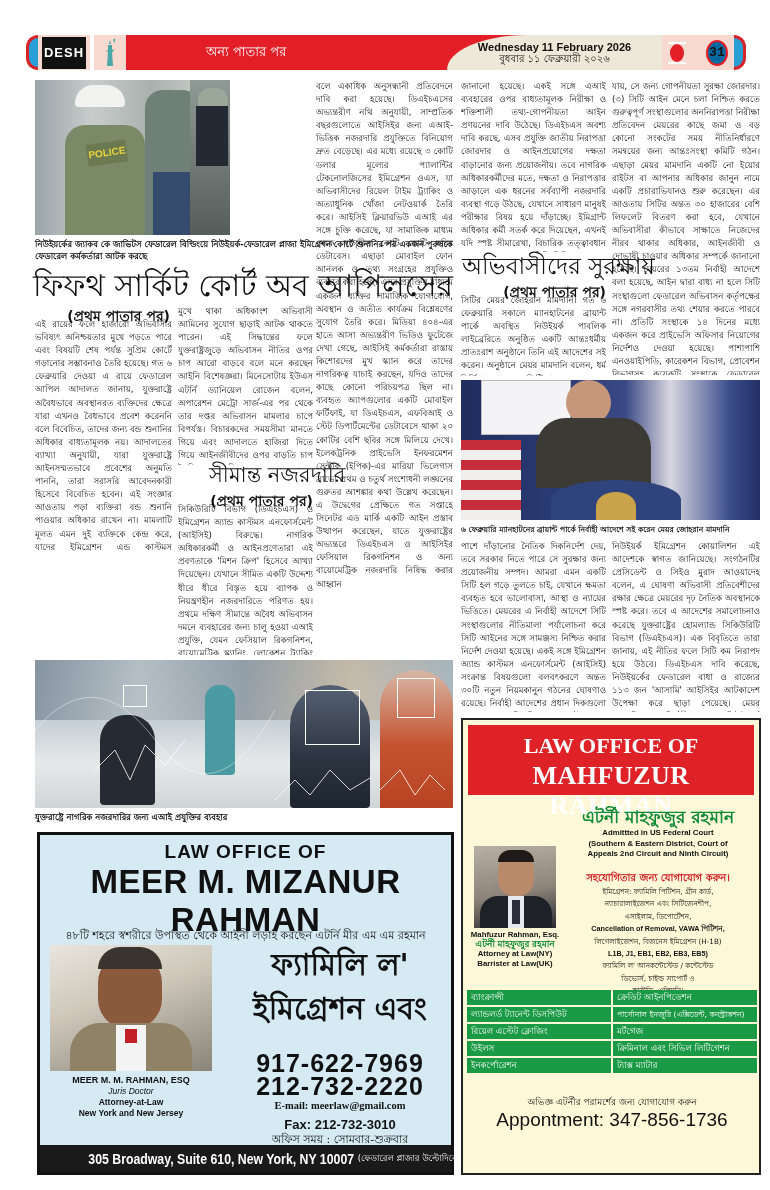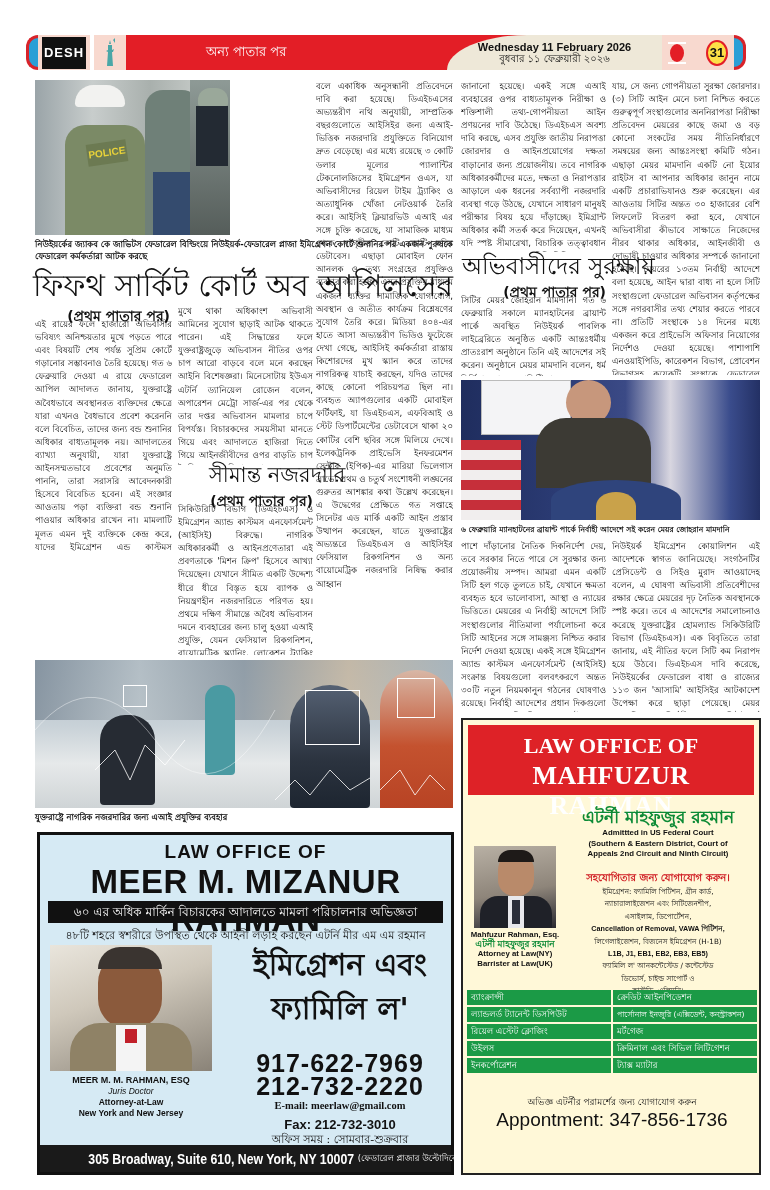--- a/index.html
+++ b/index.html
@@ -17,21 +17,21 @@
   .liberty svg { width: 18px; height: 30px; }
   .red-band { flex: 1; background: #e31e26; position: relative; display: flex; align-items: center; }
   .red-band .section-label { color: #fff; font-size: 13px; margin-left: 80px; }
   .date-area { position: absolute; right: 0; top: 0; bottom: 0; width: 215px; background: #eee8d8; border-top-left-radius: 80px 35px; display: flex; flex-direction: column; align-items: center; justify-content: center; line-height: 1.1; }
   .date-en { font-family: "Liberation Sans", sans-serif; font-weight: bold; font-size: 11px; }
   .date-bn { font-size: 10px; }
   .page-box { width: 72px; background: #f8d9cf; display: flex; align-items: center; justify-content: space-around; padding: 0 6px; }
   .flag-icon { width: 18px; height: 26px; position: relative; }
   .flag-icon .c { position: absolute; left: 2px; top: 4px; width: 14px; height: 18px; background: #e31e26; border-radius: 50%; }
   .flag-icon .g { position: absolute; left: 0; top: 2px; width: 18px; height: 22px; border: 2px solid #fff; border-left: none; border-right: none; }
-  .page-num { width: 26px; height: 26px; border-radius: 50%; background: #fde047; border: 2px solid #e31e26; display: flex; align-items: center; justify-content: center; font-family: Liberation Sans, sans-serif; font-weight: bold; font-size: 13px; margin-left: 23px; }
+  .page-num { width: 26px; height: 26px; border-radius: 50%; background: #0369a1; border: 2px solid #e31e26; display: flex; align-items: center; justify-content: center; font-family: Liberation Mono, monospace; font-weight: bold; font-size: 13px; margin-left: 23px; }
 
   
   .col-text { position: absolute; font-size: 8.6px; line-height: 13.1px; text-align: justify; color: #111; overflow: hidden; }
   .caption { position: absolute; font-size: 8.4px; line-height: 12px; color: #111; font-weight: bold; }
   .headline { position: absolute; font-size: 30px; line-height: 36px; font-weight: normal; white-space: nowrap; }
   .subhead { position: absolute; font-size: 14px; font-weight: bold; text-align: right; }
   .photo { position: absolute; overflow: hidden; }
 
   
   .ad-meer { position: absolute; left: 37px; top: 832px; width: 417px; height: 343px; background: #d6eaf4; border: 3px solid #111; }
@@ -166,32 +166,31 @@
   <div style="position:absolute;left:135px;top:112px;width:40px;height:28px;background:#c9a24a;border-radius:50% 50% 0 0;"></div>
 </div>
 <div class="caption" style="left:461px;top:524px;width:299px;font-size:7.6px;">৬ ফেব্রুয়ারি ম্যানহাটনের ব্রায়ান্ট পার্কে নির্বাহী আদেশে সই করেন মেয়র জোহরান মামদানি</div>
 
 <div class="col-text" style="left:461px;top:540px;width:145px;height:172px;">পাশে দাঁড়ানোর নৈতিক দিকনির্দেশ দেয়, তবে সরকার নিতে পারে সে সুরক্ষার জন্য প্রয়োজনীয় সম্পদ। আমরা এমন একটি সিটি হল গড়ে তুলতে চাই, যেখানে ক্ষমতা ব্যবহৃত হবে ভালোবাসা, আস্থা ও ন্যায়ের ভিত্তিতে। মেয়রের এ নির্বাহী আদেশে সিটি সংস্থাগুলোর নীতিমালা পর্যালোচনা করে সিটি আইনের সঙ্গে সামঞ্জস্য নিশ্চিত করার নির্দেশ দেওয়া হয়েছে। একই সঙ্গে ইমিগ্রেশন অ্যান্ড কাস্টমস এনফোর্সমেন্ট (আইসিই) সংক্রান্ত বিষয়গুলো বলবৎকরণে অন্তত ৩০টি নতুন নিয়মকানুন গঠনের ঘোষণাও রয়েছে। নির্বাহী আদেশের প্রধান দিকগুলো হলো: (১) বিচারিক ওয়ারেন্ট ছাড়া আইসিই কর্মকর্তাদের স্কুল, আশ্রয়কেন্দ্র, স্বাস্থ্যসেবাসহ কোনো সিটি সম্পত্তিতে প্রবেশ নিষিদ্ধ। (২) অভিবাসীদের ব্যক্তিগত তথ্য যেন বেআইনিভাবে ফেডারেল সরকারের হাতে না</div>
 <div class="col-text" style="left:612px;top:540px;width:148px;height:172px;">নিউইয়র্ক ইমিগ্রেশন কোয়ালিশন এই আদেশকে স্বাগত জানিয়েছে। সংগঠনটির প্রেসিডেন্ট ও সিইও মুরাদ আওয়াদেহ বলেন, এ ঘোষণা অভিবাসী প্রতিবেশীদের রক্ষার ক্ষেত্রে মেয়রের দৃঢ় নৈতিক অবস্থানকে স্পষ্ট করে। তবে এ আদেশের সমালোচনাও করেছে যুক্তরাষ্ট্রের হোমল্যান্ড সিকিউরিটি বিভাগ (ডিএইচএস)। এক বিবৃতিতে তারা জানায়, এই নীতির ফলে সিটি কম নিরাপদ হয়ে উঠবে। ডিএইচএস দাবি করেছে, নিউইয়র্কের ফেডারেল বাধা ও রাজ্যের ১১৩ জন 'আসামি' আইসিইর আটকাদেশ উপেক্ষা করে ছাড়া পেয়েছে। মেয়র মামদানির এ নির্বাহী আদেশ নিউইয়র্কে অভিবাসন নীতি নিয়ে রাজনৈতিক ও সামাজিক বিতর্ক আরো তীব্র হওয়ার ইঙ্গিত দিচ্ছে।</div>
 
 <div class="ad-meer">
   <div class="lo1">LAW OFFICE OF</div>
   <div class="lo2">MEER M. MIZANUR RAHMAN</div>
-  <div class="black-strip">৬০ এর অধিক মার্কিন বিচারকের আদালতে মামলা পরিচালনার অভিজ্ঞতা</div>
   <div class="line48">৪৮টি শহরে স্বশরীরে উপস্থিত থেকে আইনী লড়াই করছেন এটর্নি মীর এম এম রহমান</div>
   <div class="portrait">
     <div style="position:absolute;left:48px;top:6px;width:64px;height:78px;background:#8b5a3c;border-radius:32px 32px 30px 30px;"></div>
     <div style="position:absolute;left:48px;top:2px;width:64px;height:22px;background:#3a3430;border-radius:32px 32px 0 0;"></div>
     <div style="position:absolute;left:20px;top:78px;width:122px;height:48px;background:#8f8266;border-radius:30px 30px 0 0;"></div>
     <div style="position:absolute;left:66px;top:80px;width:30px;height:46px;background:#f4f4f4;"></div>
     <div style="position:absolute;left:75px;top:84px;width:12px;height:14px;background:#c1202a;"></div>
   </div>
   <div class="service">
+    <div>ফ্যামিলি ল'</div>
     <div>ইমিগ্রেশন এবং</div>
-    <div>ফ্যামিলি ল'</div>
   </div>
   <div class="phone" style="top:214px;">917-622-7969</div>
   <div class="phone" style="top:237px;">212-732-2220</div>
   <div class="email">E-mail: meerlaw@gmail.com</div>
   <div class="fax">Fax: 212-732-3010</div>
   <div class="hours">
     <div>অফিস সময় : সোমবার-শুক্রবার</div>
     <div>(সকাল ৯.০০টা থেকে বিকেল ৫.৩০টা)</div>
   </div>
   <div class="name-block">

